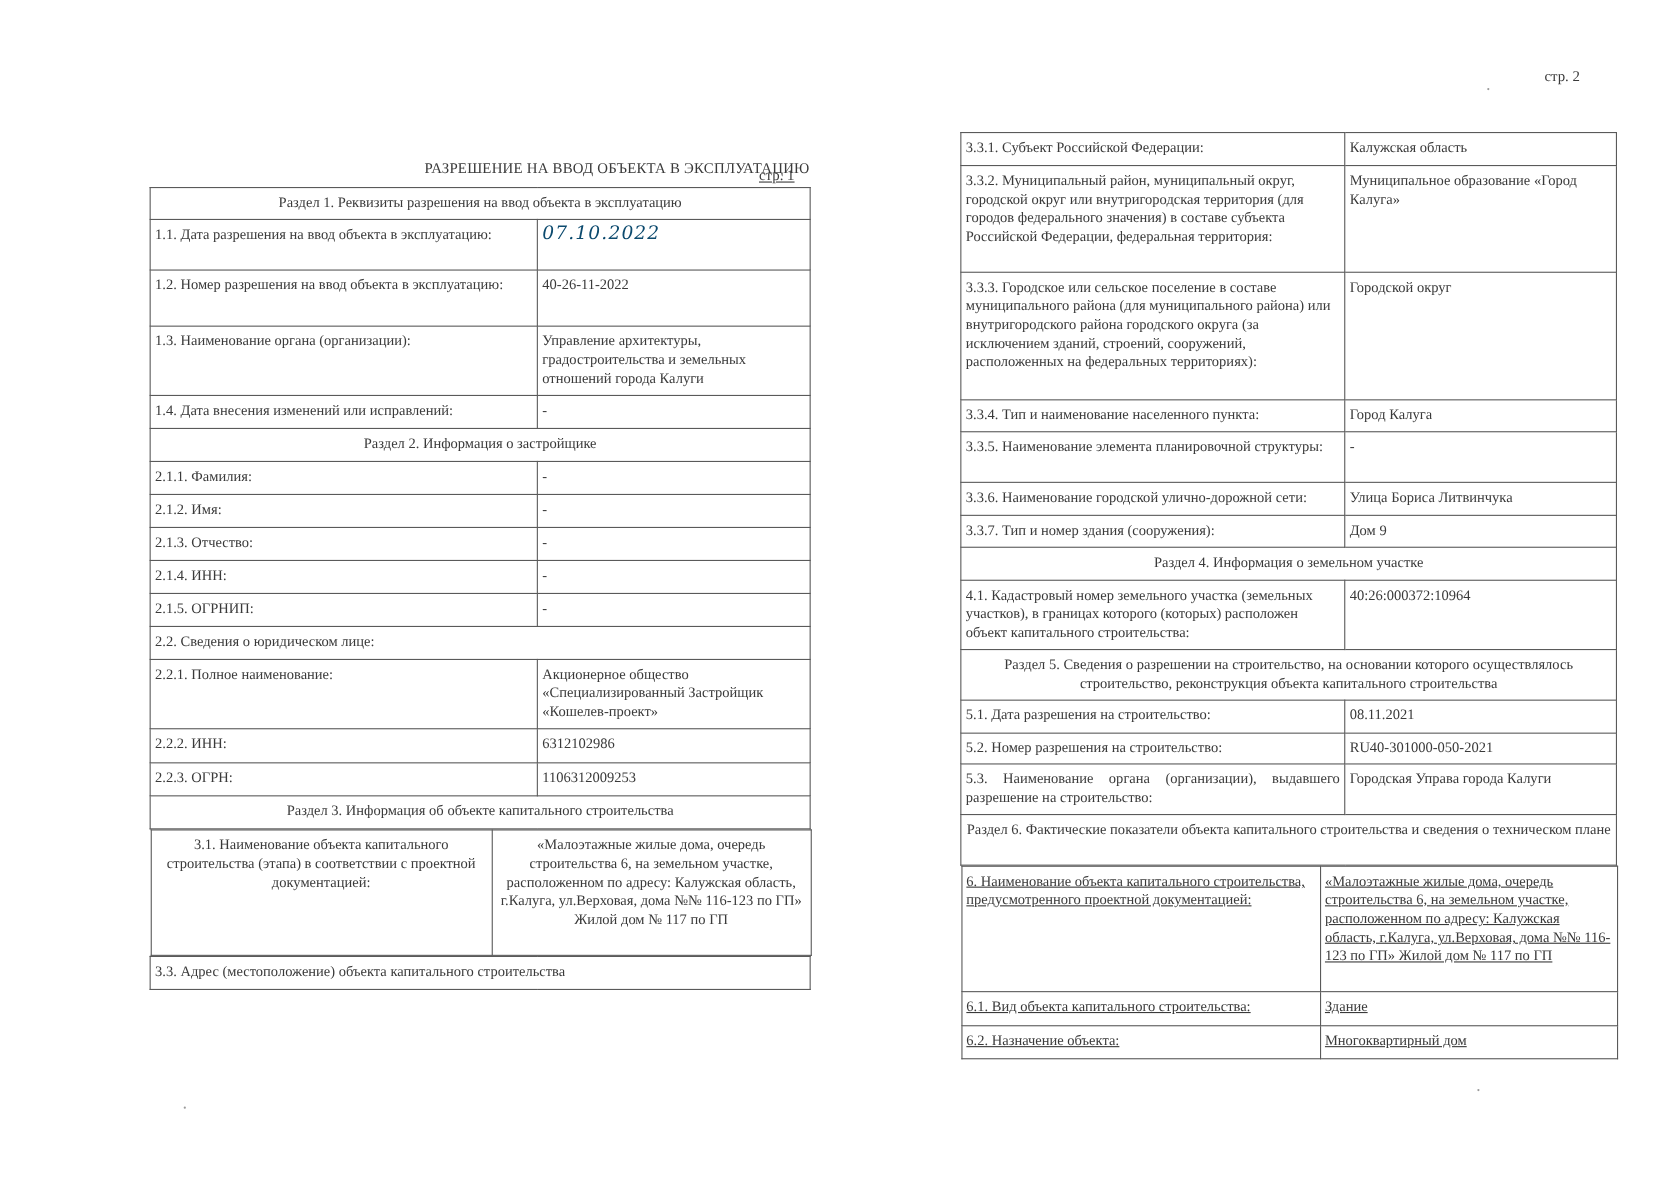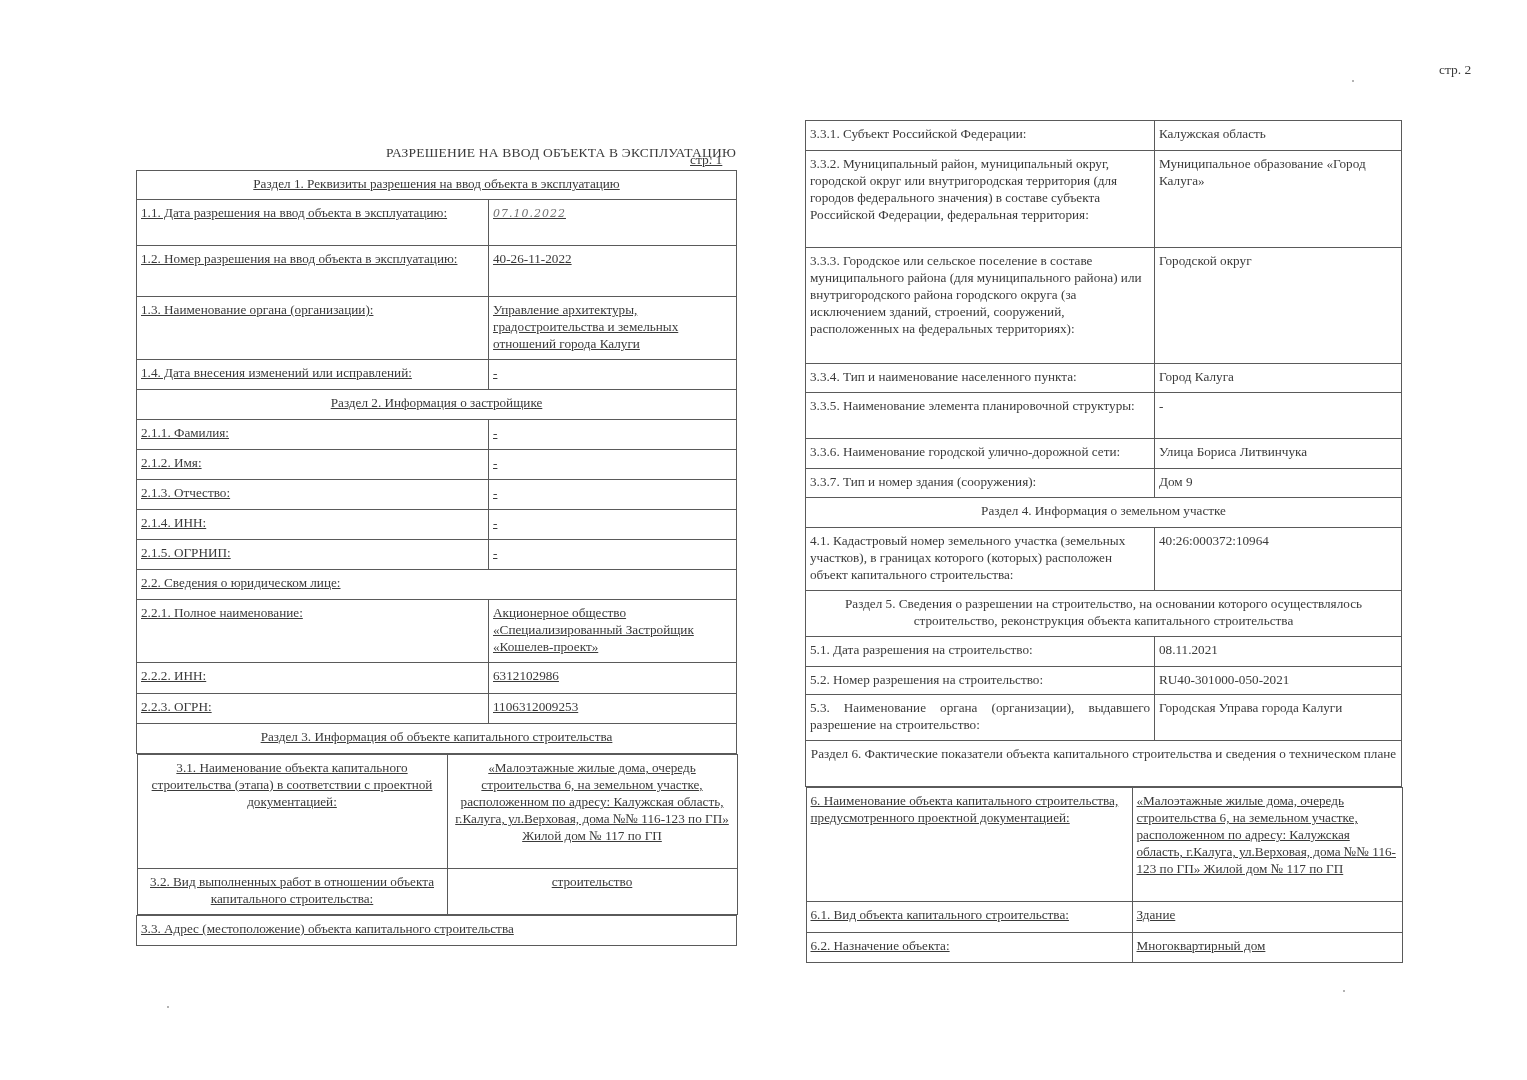--- a/index.html
+++ b/index.html
@@ -4,47 +4,47 @@
 <style>
   html, body { margin: 0; padding: 0; }
   body {
     width: 1527px; height: 1080px; background: #ffffff; position: relative; overflow: hidden;
     font-family: "Liberation Serif", "DejaVu Serif", serif; color: #3a3a3a; font-size: 13.2px;
   }
   .abs { position: absolute; }
   .doc-title { left: 136px; top: 118px; width: 600px; text-align: right; font-size: 13.5px; letter-spacing: 0.2px; margin-top: 27px; }
   .page-num { font-size: 13.5px; }
   .pn1 { left: 690px; top: 152px; text-decoration: underline; }
-  .pn2 { left: 1404px; top: 62px; margin-left: 35px; }
+  .pn2 { left: 1404px; top: 62px; }
   table { border-collapse: collapse; table-layout: fixed; }
   td { border: 1.4px solid #5a5a5a; vertical-align: top; padding: 4px 4px 3px 4px; line-height: 17px; }
   td.sec { text-align: center; }
-  .t1 { left: 136px; top: 170px; width: 600px; text-decoration: underline; }
-  .t2 { left: 805px; top: 120px; width: 596px; }
+  .t1 { left: 136px; top: 170px; width: 600px; }
+  .t2 { left: 873px; top: 120px; width: 596px; }
   .dot { width: 2px; height: 2px; background: #9a9a9a; border-radius: 1px; }
 </style>
 </head>
 <body>
 
 <div class="abs doc-title">РАЗРЕШЕНИЕ НА ВВОД ОБЪЕКТА В ЭКСПЛУАТАЦИЮ</div>
 <div class="abs page-num pn1">стр. 1</div>
 <div class="abs page-num pn2">стр. 2</div>
 
 <table class="abs t1">
   <colgroup>
       <col style="width:352px">
       <col style="width:248px">
     </colgroup>
   <tbody>
       <tr style="height:29px">
         <td class="sec" colspan="2">Раздел 1. Реквизиты разрешения на ввод объекта в эксплуатацию</td>
       </tr>
   <tr style="height:46px">
         <td>1.1. Дата разрешения на ввод объекта в эксплуатацию:</td>
-        <td><span style="font-family:'DejaVu Serif',serif;font-style:italic;font-size:11px;color:#737373;letter-spacing:1px;">07.10.2022</span></td>
+        <td><span style="font-family:'DejaVu Serif',serif;font-style:italic;font-size:17px;color:#0c4a6e;letter-spacing:1px;">07.10.2022</span></td>
       </tr>
   <tr style="height:51px">
         <td>1.2. Номер разрешения на ввод объекта в эксплуатацию:</td>
         <td>40-26-11-2022</td>
       </tr>
   <tr style="height:63px">
         <td>1.3. Наименование органа (организации):</td>
         <td>Управление архитектуры, градостроительства и земельных отношений города Калуги</td>
       </tr>
   <tr style="height:30px">
@@ -97,24 +97,20 @@
     <table style="width:600px;text-align:center;">
       <colgroup>
               <col style="width:310px">
               <col style="width:290px">
             </colgroup>
       <tbody>
               <tr style="height:114px">
                 <td>3.1. Наименование объекта капитального строительства (этапа) в соответствии с проектной документацией:</td>
                 <td>«Малоэтажные жилые дома, очередь строительства 6, на земельном участке, расположенном по адресу: Калужская область, г.Калуга, ул.Верховая, дома №№ 116-123 по ГП» Жилой дом № 117 по ГП</td>
               </tr>
-      <tr style="height:46px">
-                <td>3.2. Вид выполненных работ в отношении объекта капитального строительства:</td>
-                <td>строительство</td>
-              </tr>
     </tbody>
           </table>
   </td>
       </tr>
   <tr style="height:30px">
         <td colspan="2">3.3. Адрес (местоположение) объекта капитального строительства</td>
       </tr>
 </tbody>
   </table>
 

